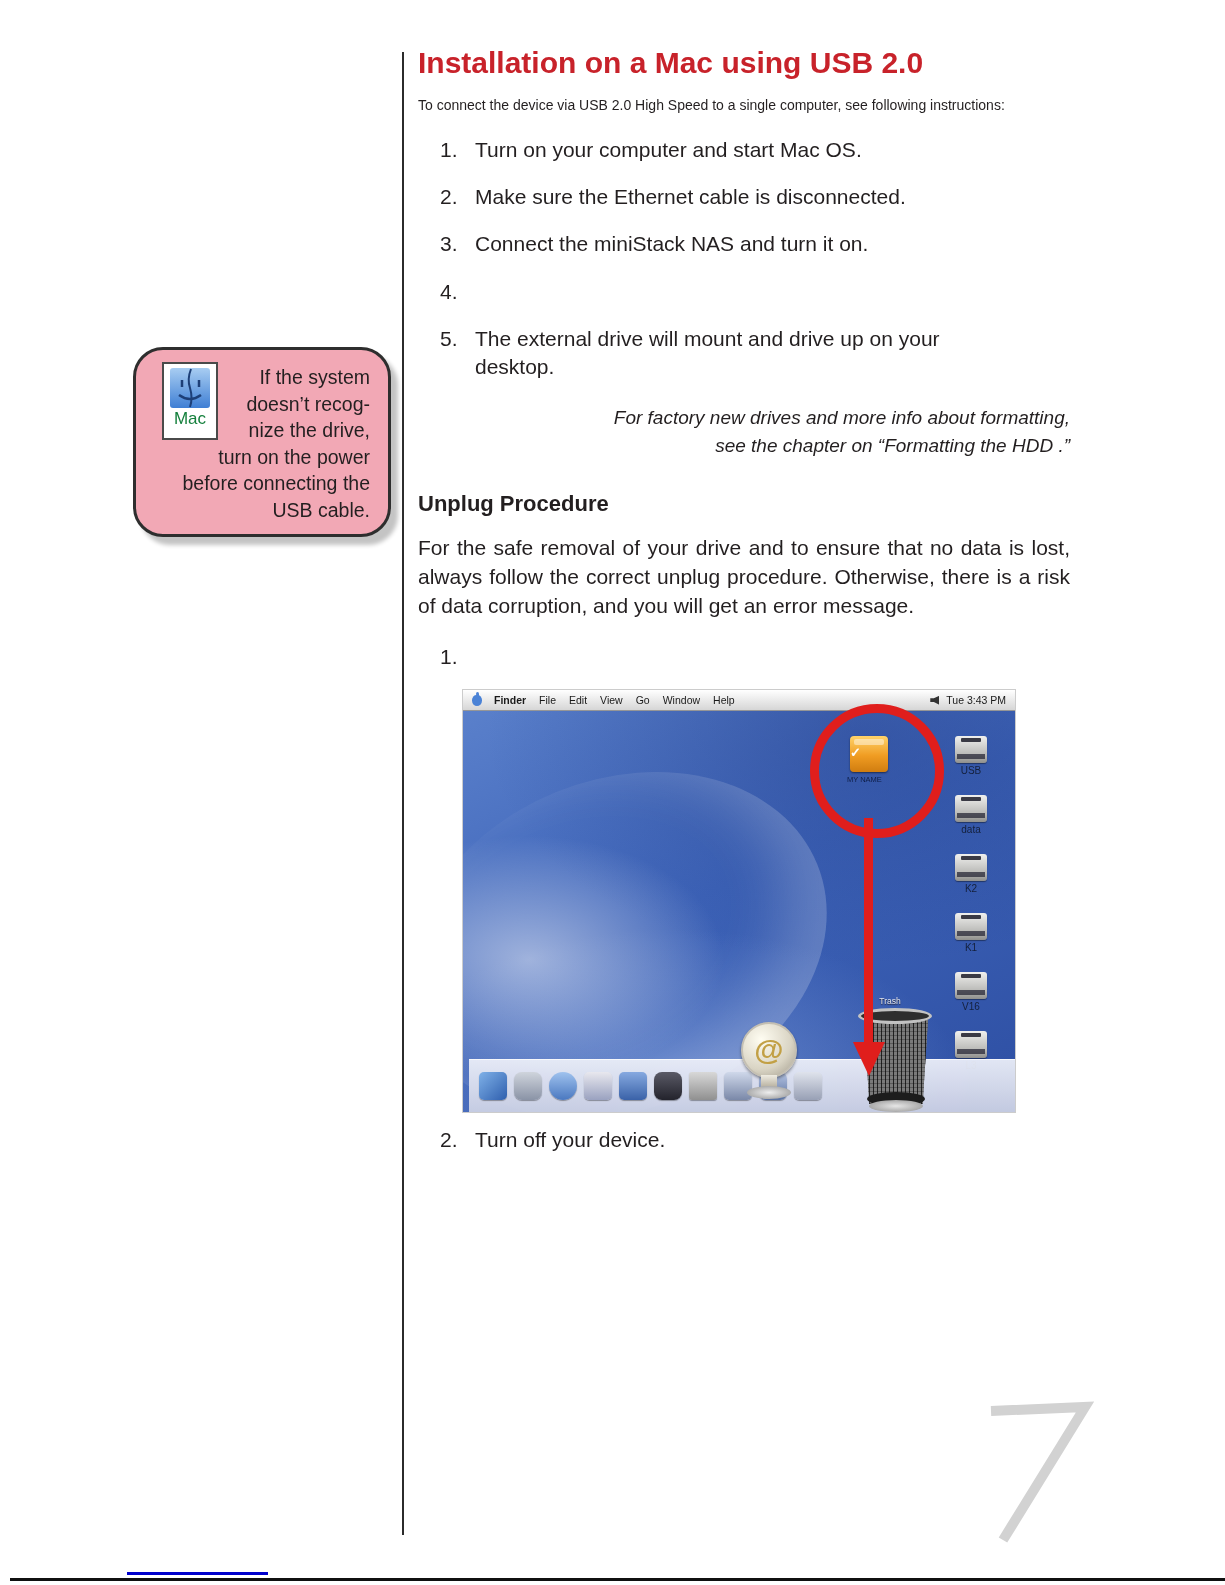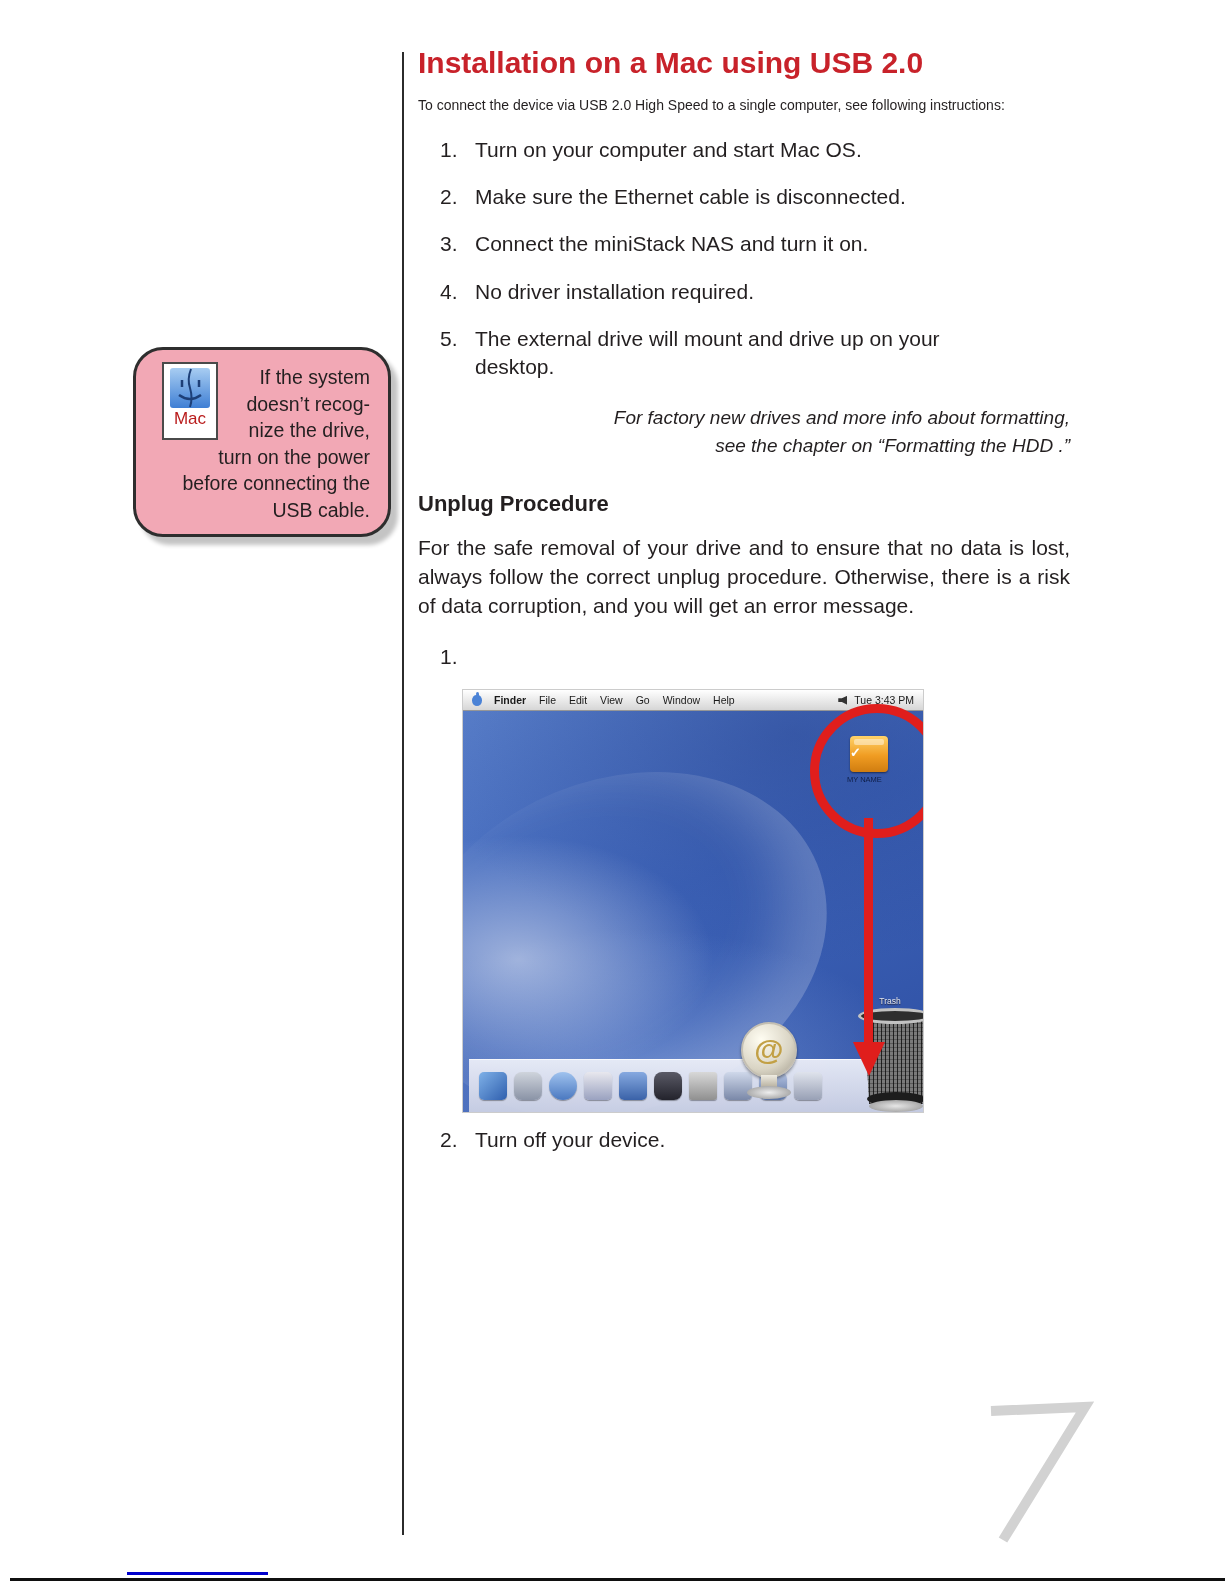--- a/index.html
+++ b/index.html
@@ -16,37 +16,37 @@
     box-shadow:7px 8px 4px #c4c4c4; padding:14px 18px 10px 14px;
   }
   .callout-text { text-align:right; font-size:19.5px; line-height:1.36; color:#231f20; }
   .callout-text div { white-space:nowrap; }
   .mac-badge {
     position:absolute; left:26px; top:12px; width:56px; height:78px; background:#fff;
     border:2px solid #4a4a4a; box-sizing:border-box; display:flex; flex-direction:column;
     align-items:center; padding-top:4px;
   }
   .mac-badge svg { width:40px; height:40px; display:block; }
-  .mac-label { font-size:17px; color:#b91c1c; margin-top:1px; }
+  .mac-label { font-size:17px; color:#15803d; margin-top:1px; }
 
   
   .content { position:absolute; left:418px; top:46px; width:652px; }
   .title { font-size:30px; font-weight:bold; color:#c8222a; margin:0 0 16px 0; }
   .intro { font-size:14px; line-height:1.4; margin:0 0 20px 0; }
   .step { display:flex; padding-left:22px; margin:0 0 19px 0; font-size:21px; line-height:1.35; }
   .step .num { flex:0 0 35px; }
   .step .txt { width:535px; }
   .note { text-align:right; font-style:italic; font-size:19px; line-height:1.5; margin:22px 0 0 0; }
   .h2 { font-size:22px; font-weight:bold; margin:30px 0 0 0; }
   .body-just { font-size:21px; line-height:1.4; text-align:justify; margin:16px 0 0 0; }
   .mt22 { margin-top:22px; }
   .mt14 { margin-top:14px; }
 
   
-  .shot { position:relative; width:460px; height:422px; margin:14px 0 8px 45px;
+  .shot { position:relative; width:552px; height:422px; margin:14px 0 8px 45px;
           box-shadow:0 0 0 1px #cccccc; overflow:hidden; background:#3a62b8; }
   .menubar {
     position:absolute; top:0; left:0; right:0; height:20px; z-index:6;
     background:linear-gradient(#ffffff,#d6d6d6); border-bottom:1px solid #969696;
     display:flex; align-items:center; padding:0 9px; font-size:10.5px; color:#1a1a1a;
   }
   .menubar .mi { margin-right:13px; white-space:nowrap; }
   .mi.bold { font-weight:bold; }
   .apple-glyph { width:10px; height:11px; margin-right:12px; background:#4a82d6;
     border-radius:46% 46% 50% 50%; position:relative; }
@@ -68,21 +68,21 @@
     box-shadow:inset -34px -24px 60px rgba(255,255,255,0.22); transform:rotate(-22deg); }
 
   
   .sdrive { position:absolute; width:36px; text-align:center; z-index:2; }
   .dbody { width:32px; height:27px; margin:0 auto; border-radius:3px; position:relative;
     background:linear-gradient(#f0f0ee,#b9b9b6 70%,#8f8f8c); box-shadow:0 1px 1px rgba(0,0,0,.4); }
   .dbody::before { content:""; position:absolute; top:2px; left:6px; right:6px; height:4px;
     background:#3a3a44; border-radius:1px; }
   .dbody::after { content:""; position:absolute; bottom:4px; left:2px; right:2px; height:5px;
     background:rgba(40,40,55,.75); }
-  .dlabel { font-size:13px; color:#14203c; margin-top:2px; }
+  .dlabel { font-size:10px; color:#14203c; margin-top:2px; }
 
   
   .odrive { position:absolute; left:384px; top:26px; width:44px; text-align:left; z-index:7; }
   .obody { width:38px; height:36px; margin:0 auto; border-radius:4px; position:relative;
     background:linear-gradient(#ffd36a,#f09c22 55%,#d07d10); box-shadow:0 1px 2px rgba(0,0,0,.5); }
   .obody::before { content:""; position:absolute; top:3px; left:4px; right:4px; height:6px;
     background:rgba(255,255,255,0.45); border-radius:2px; }
   .obody::after { content:"\2713"; position:absolute; top:9px; left:0; right:0;
     font-size:13px; color:#fff; font-weight:bold; }
   .olabel { font-size:7.5px; color:#0e1e48; margin-top:3px; }
@@ -189,21 +189,20 @@
       <div class="step">
         <span class="num">2.</span>
         <span class="txt">Make sure the Ethernet cable is disconnected.</span>
       </div>
       <div class="step">
         <span class="num">3.</span>
         <span class="txt">Connect the miniStack NAS and turn it on.</span>
       </div>
       <div class="step">
         <span class="num">4.</span>
-        <span class="txt">No driver installation required.</span>
       </div>
       <div class="step">
         <span class="num">5.</span>
         <span class="txt">The external drive will mount and drive up on your desktop.</span>
       </div>
     </div>
 
     <p class="note">
       <span>For factory new drives and more info about formatting,</span><br>
       <span>see the chapter on “Formatting the HDD .”</span>

